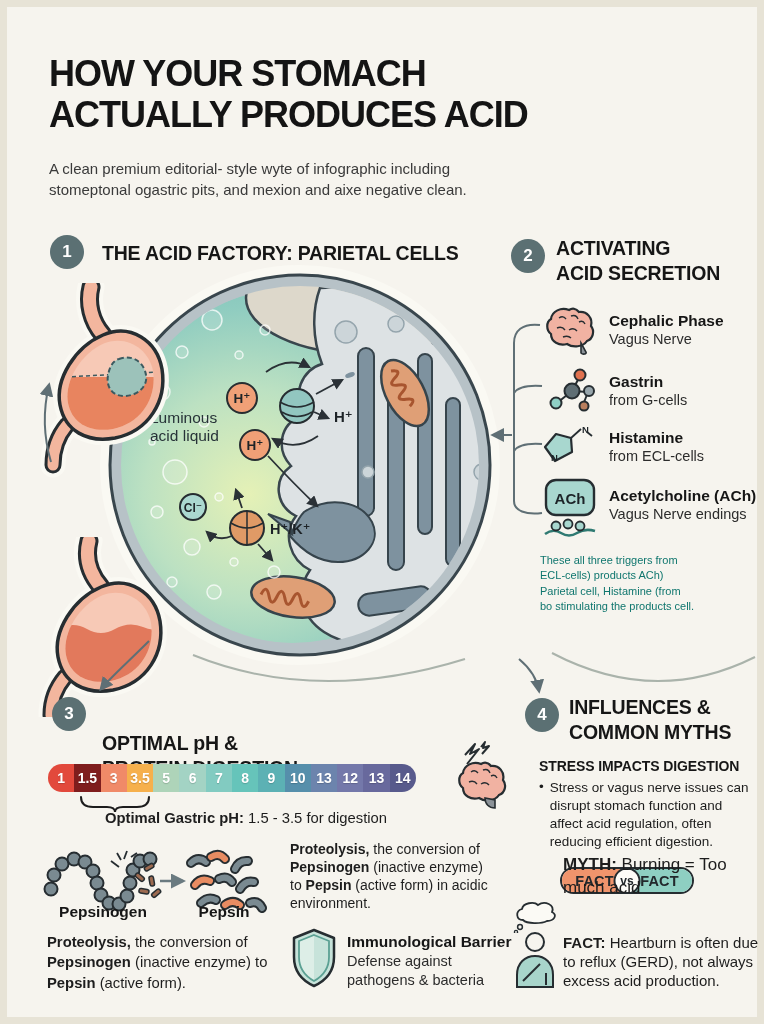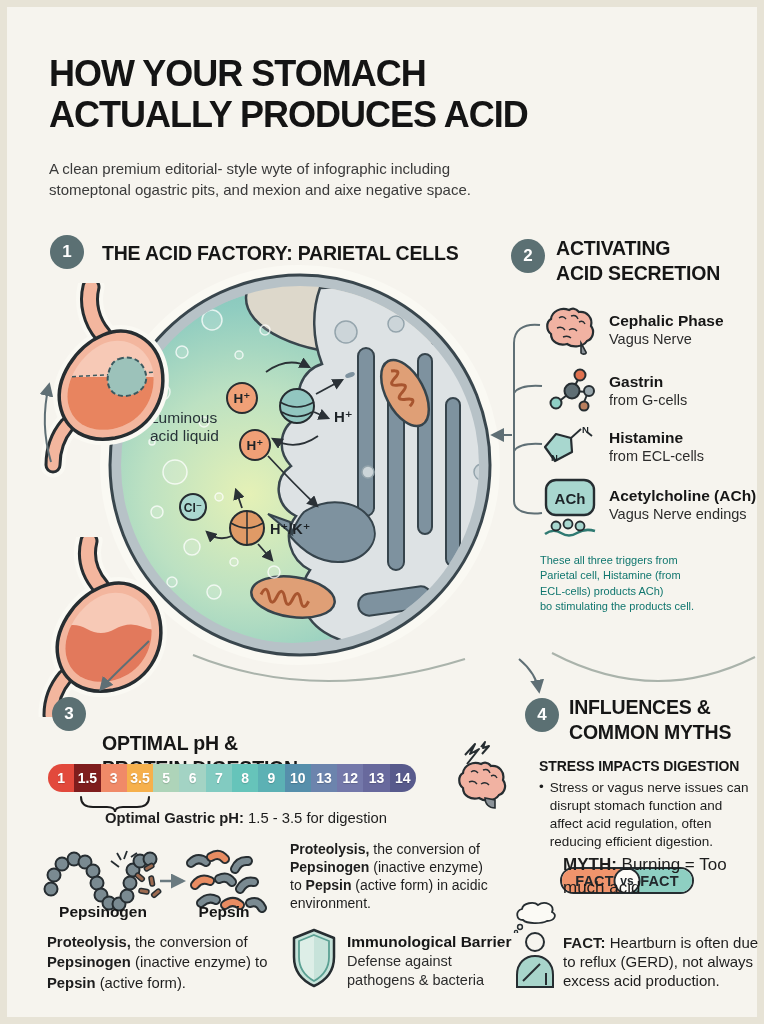--- a/index.html
+++ b/index.html
@@ -35,21 +35,21 @@
 <body>
 
 <div class="card">
 
   <div class="abs title" style="left:42px; top:46px;">
     <div>HOW YOUR STOMACH</div>
     <div>ACTUALLY PRODUCES ACID</div>
   </div>
   <div class="abs subtitle" style="left:42px; top:151px;">
     <div>A clean premium editorial- style wyte of infographic including</div>
-    <div>stomeptonal ogastric pits, and mexion and aixe negative space.</div>
+    <div>stomeptonal ogastric pits, and mexion and aixe negative clean.</div>
   </div>
 
   <div class="abs num-circle" style="left:43px; top:228px;">1</div>
   <div class="abs sec-title" style="left:95px; top:234px;">THE ACID FACTORY: PARIETAL CELLS</div>
 
   <svg class="abs" style="left:55px; top:253px;" width="470" height="425" viewBox="0 0 470 425">
     <defs>
       <radialGradient id="lumenG" cx="38%" cy="58%" r="78%">
         <stop offset="0%" stop-color="#e5f1b6"></stop>
         <stop offset="38%" stop-color="#bce1c2"></stop>
@@ -258,22 +258,22 @@
     <path d="M2,57 Q10,51 18,56 T34,56 T52,54" fill="none" stroke="#2f7a72" stroke-width="2.5"></path>
     <circle cx="13" cy="49" r="4.5" fill="#a8d7cf" stroke="#262d31" stroke-width="1.8"></circle>
     <circle cx="25" cy="47" r="4.5" fill="#a8d7cf" stroke="#262d31" stroke-width="1.8"></circle>
     <circle cx="37" cy="49" r="4.5" fill="#a8d7cf" stroke="#262d31" stroke-width="1.8"></circle>
   </svg>
   <div class="abs item-label" style="left:602px; top:480px;">Acetylcholine (ACh)</div>
   <div class="abs item-sub" style="left:602px; top:499px;">Vagus Nerve endings</div>
 
   <div class="abs note" style="left:533px; top:546px; width:225px;">
     <div>These all three triggers from</div>
+    <div>ECL-cells) products ACh)</div>
     <div>Parietal cell, Histamine (from</div>
-    <div>ECL-cells) products ACh)</div>
     <div>bo stimulating the products cell.</div>
   </div>
 
   <div class="abs num-circle" style="left:45px; top:690px;">3</div>
   <div class="abs sec-title" style="left:95px; top:724px;">
     <div>OPTIMAL pH &amp;</div>
     <div>PROTEIN DIGESTION</div>
   </div>
 
   <div class="abs ph-bar" style="left:41px; top:757px;">

